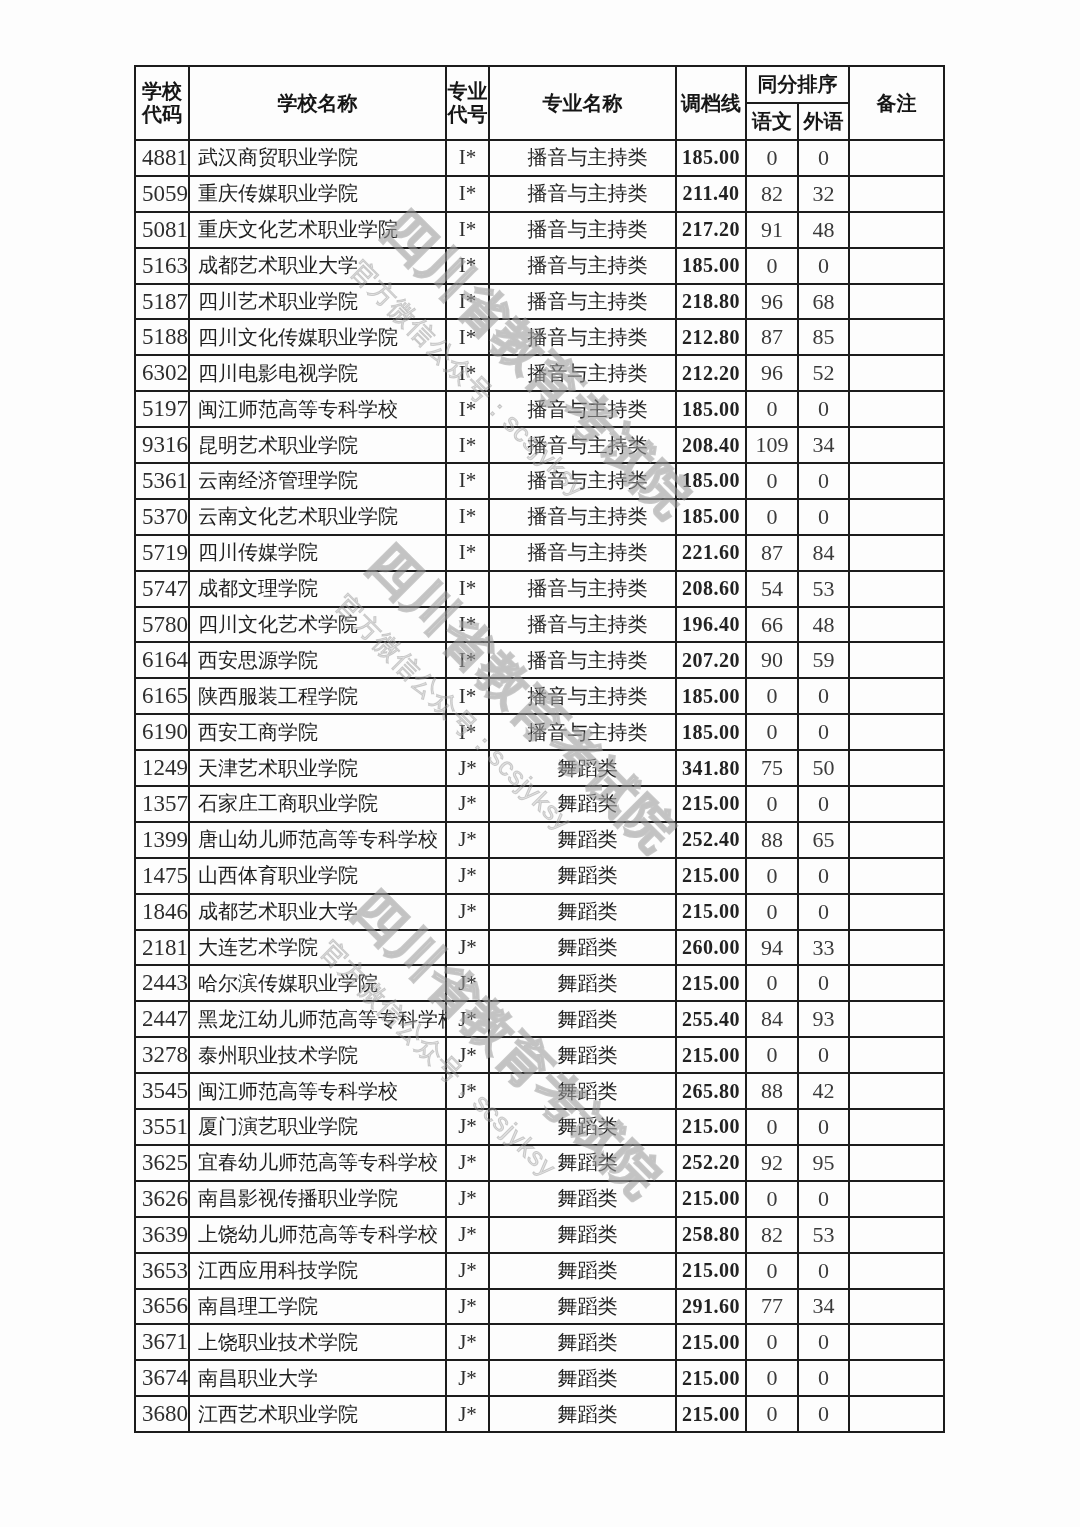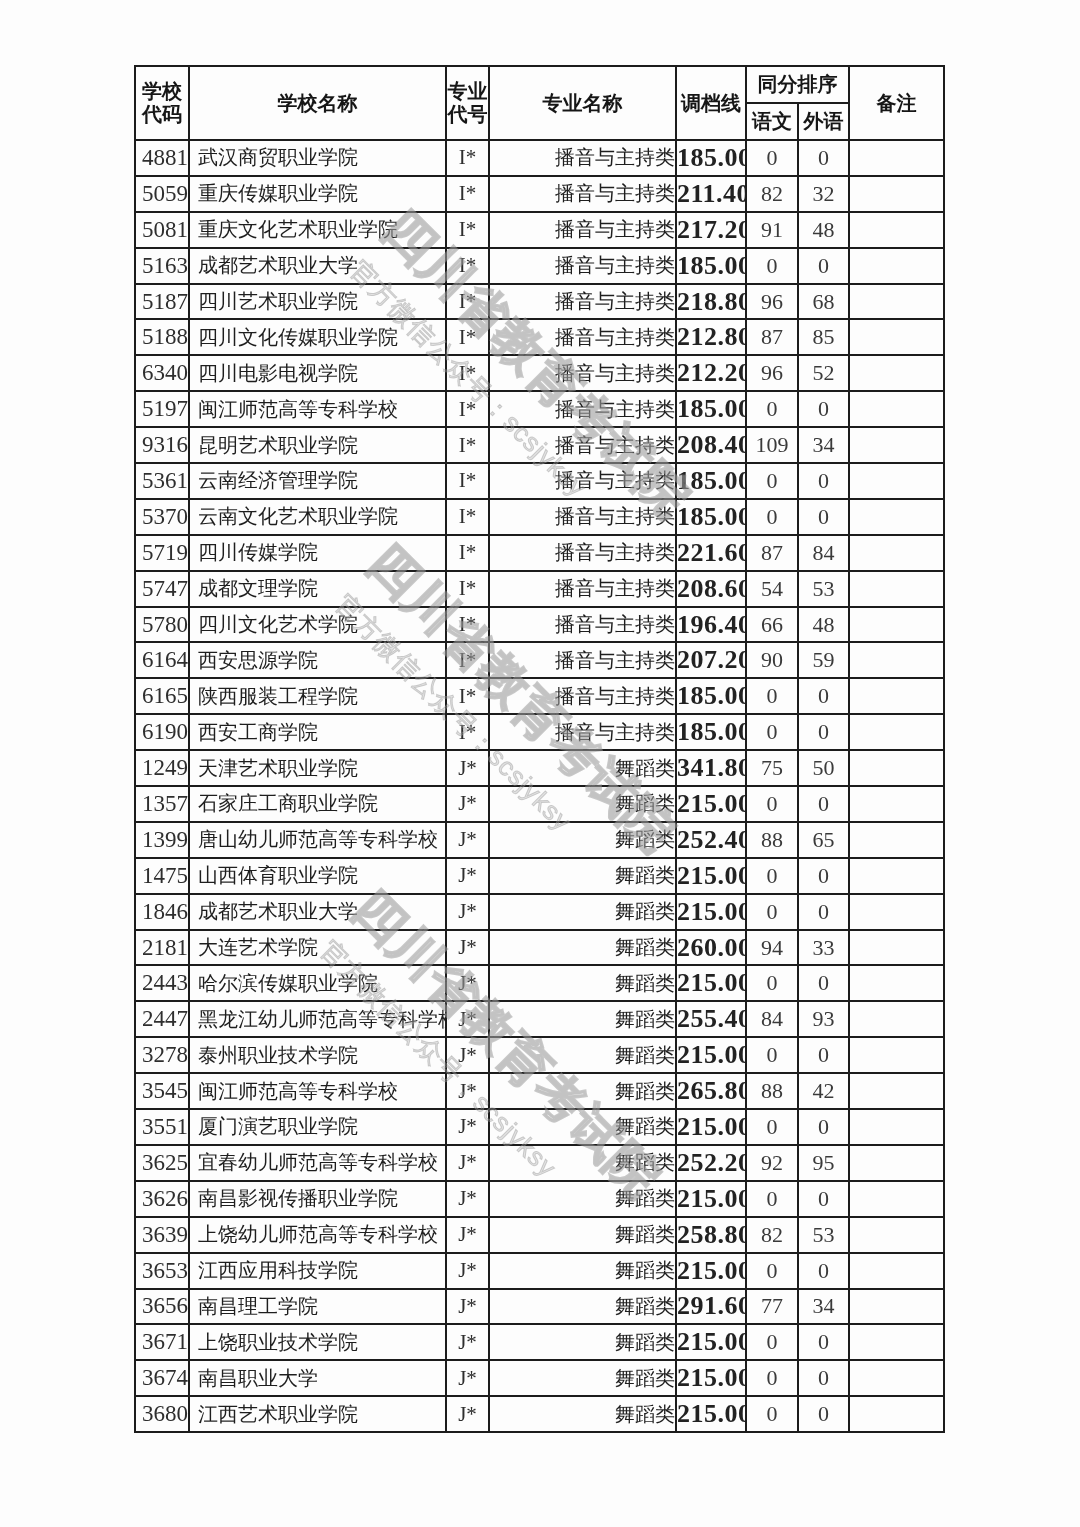--- a/index.html
+++ b/index.html
@@ -35,22 +35,22 @@
     font-size:20px;
     font-weight:bold;
     text-align:center;
     line-height:1.15;
     white-space:pre-line;
     color:#161616;
   }
   td.c-code   { font-size:23px; text-align:right; color:#2e2e2e; }
   td.c-name   { font-size:20px; text-align:left; padding-left:8px; white-space:nowrap; }
   td.c-mcode  { font-size:21px; text-align:center; color:#2e2e2e; }
-  td.c-mname  { font-size:20px; text-align:right; padding-left:10px; white-space:nowrap; }
-  td.c-cutoff { font-size:26px; font-weight:bold; text-align:center; letter-spacing:0.5px; color:#222; }
+  td.c-mname  { font-size:20px; text-align:center; padding-left:10px; white-space:nowrap; }
+  td.c-cutoff { font-size:20px; font-weight:bold; text-align:center; letter-spacing:0.5px; color:#222; }
   td.c-num    { font-size:22px; text-align:center; color:#3a3a3a; }
   td.c-remark { font-size:20px; }
 
   .wm {
     position:absolute;
     width:560px;
     transform:rotate(45deg);
     transform-origin:center center;
     pointer-events:none;
     z-index:5;
@@ -165,21 +165,21 @@
           <td class="c-code">5188</td>
           <td class="c-name">四川文化传媒职业学院</td>
           <td class="c-mcode">I*</td>
           <td class="c-mname">播音与主持类</td>
           <td class="c-cutoff">212.80</td>
           <td class="c-num">87</td>
           <td class="c-num">85</td>
           <td class="c-remark"></td>
         </tr>
         <tr>
-          <td class="c-code">6340</td>
+          <td class="c-code">6302</td>
           <td class="c-name">四川电影电视学院</td>
           <td class="c-mcode">I*</td>
           <td class="c-mname">播音与主持类</td>
           <td class="c-cutoff">212.20</td>
           <td class="c-num">96</td>
           <td class="c-num">52</td>
           <td class="c-remark"></td>
         </tr>
         <tr>
           <td class="c-code">5197</td>

